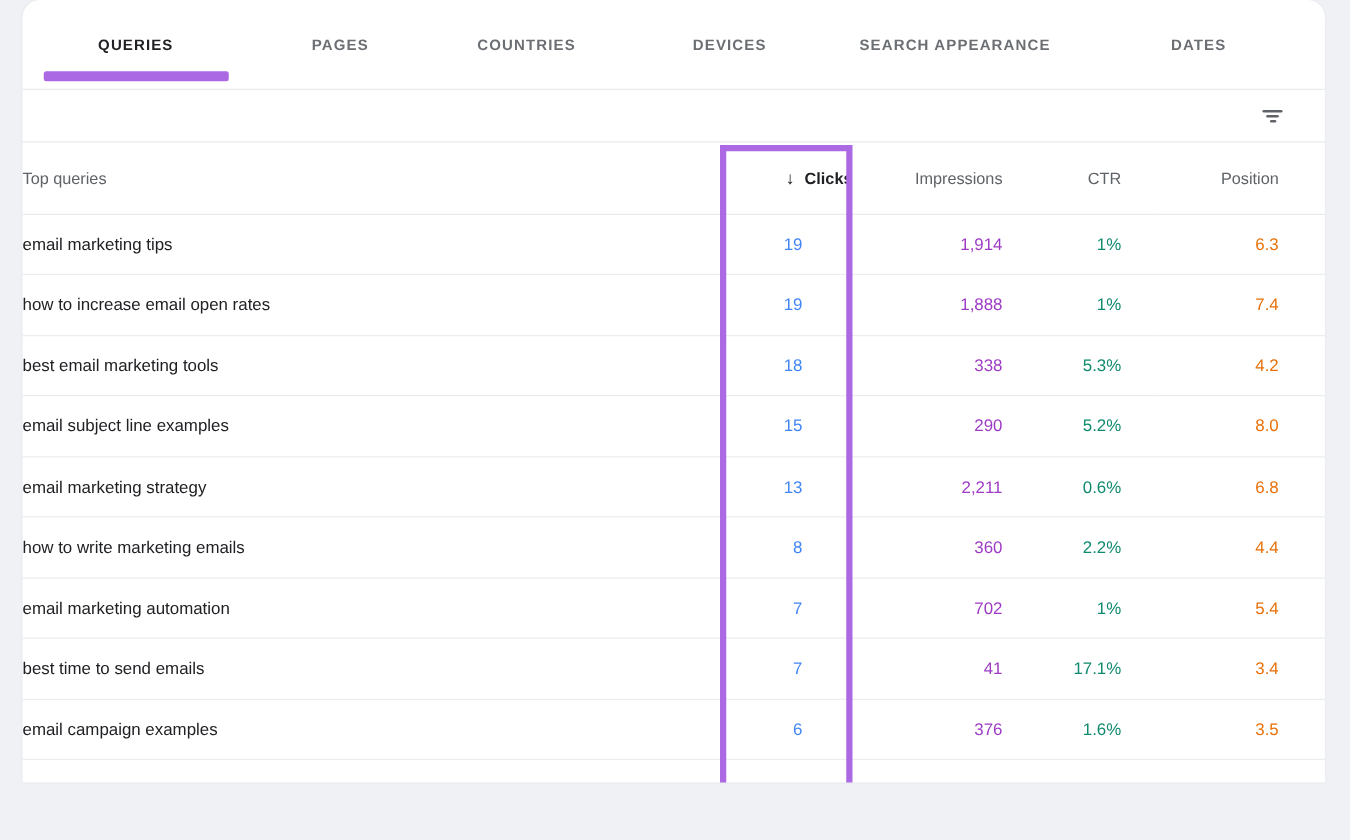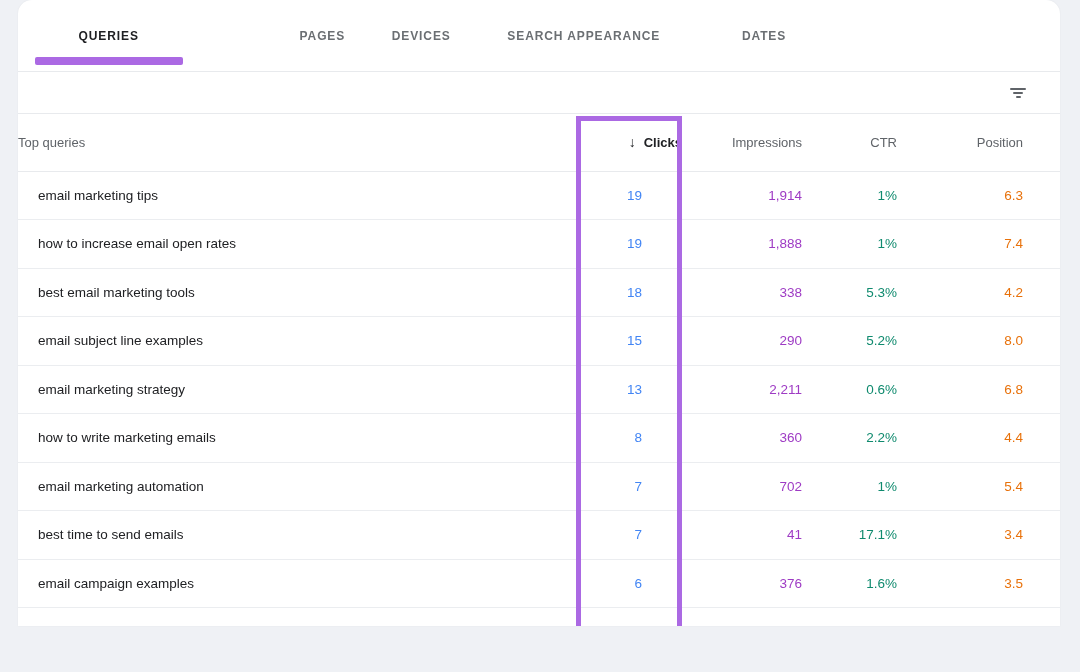--- a/index.html
+++ b/index.html
@@ -21,21 +21,21 @@
   .tabs {
     display: flex; height: 72px; align-items: stretch;
     border-bottom: 1px solid #e8eaed;
   }
   .tab {
     position: relative; display: flex; align-items: center; justify-content: center;
     font-size: 12px; letter-spacing: 0.9px; font-weight: 700;
     color: #6b6f73; cursor: pointer; text-transform: uppercase;
   }
   .tab:nth-child(1) { width: 17.4%; }
-  .tab:nth-child(2) { width: 14.0%; justify-content: flex-end; }
+  .tab:nth-child(2) { width: 14.0%; }
   .tab:nth-child(3) { width: 14.6%; }
   .tab:nth-child(4) { width: 16.6%; }
   .tab:nth-child(5) { width: 18.0%; }
   .tab:nth-child(6) { width: 19.4%; }
   .tab.active { color: #202124; }
   .tab .underline {
     display: none;
   }
   .tab.active .underline {
     display: block; position: absolute;
@@ -72,21 +72,21 @@
   th.num-col { text-align: right; }
   th.clicks-col { text-align: right; color: #202124; font-weight: 700; }
   th.impressions-col { padding-right: 30px; }
   th.ctr-col { padding-right: 30px; }
   th.position-col { padding-right: 37px; }
   .sort-arrow { font-weight: 400; margin-right: 8px; font-size: 14px; }
   tbody td {
     height: 48.5px; font-size: 13.5px; border-bottom: 1px solid #ebedf0;
     white-space: nowrap; overflow: hidden;
   }
-  td.query { text-align: left; padding-left: 20px; color: #202124; }
+  td.query { text-align: left; color: #202124; }
   td.num { text-align: right; }
   td.clicks { padding-right: 40px; color: var(--clicks-color, #4285f4); }
   td.impressions { padding-right: 30px; color: var(--impressions-color, #9e3bc4); }
   td.ctr { padding-right: 30px; color: var(--ctr-color, #0f8a6e); }
   td.position { padding-right: 37px; color: var(--position-color, #e8710a); }
   
   .highlight-box {
     position: absolute; left: 558px; top: 116px; width: 106px; height: 600px;
     border: 5px solid var(--accent, #ab69e3);
     pointer-events: none;
@@ -98,20 +98,24 @@
 <div class="stage">
   <div class="card">
 
     <nav class="tabs">
       <div class="tab active">
         <span>QUERIES</span>
         <span class="underline"></span>
       </div>
       <div class="tab">
         <span>PAGES</span>
+
+      </div>
+      <div class="tab">
+        <span>COUNTRIES</span>
 
       </div>
       <div class="tab">
         <span>DEVICES</span>
 
       </div>
       <div class="tab">
         <span>SEARCH APPEARANCE</span>
 
       </div>

